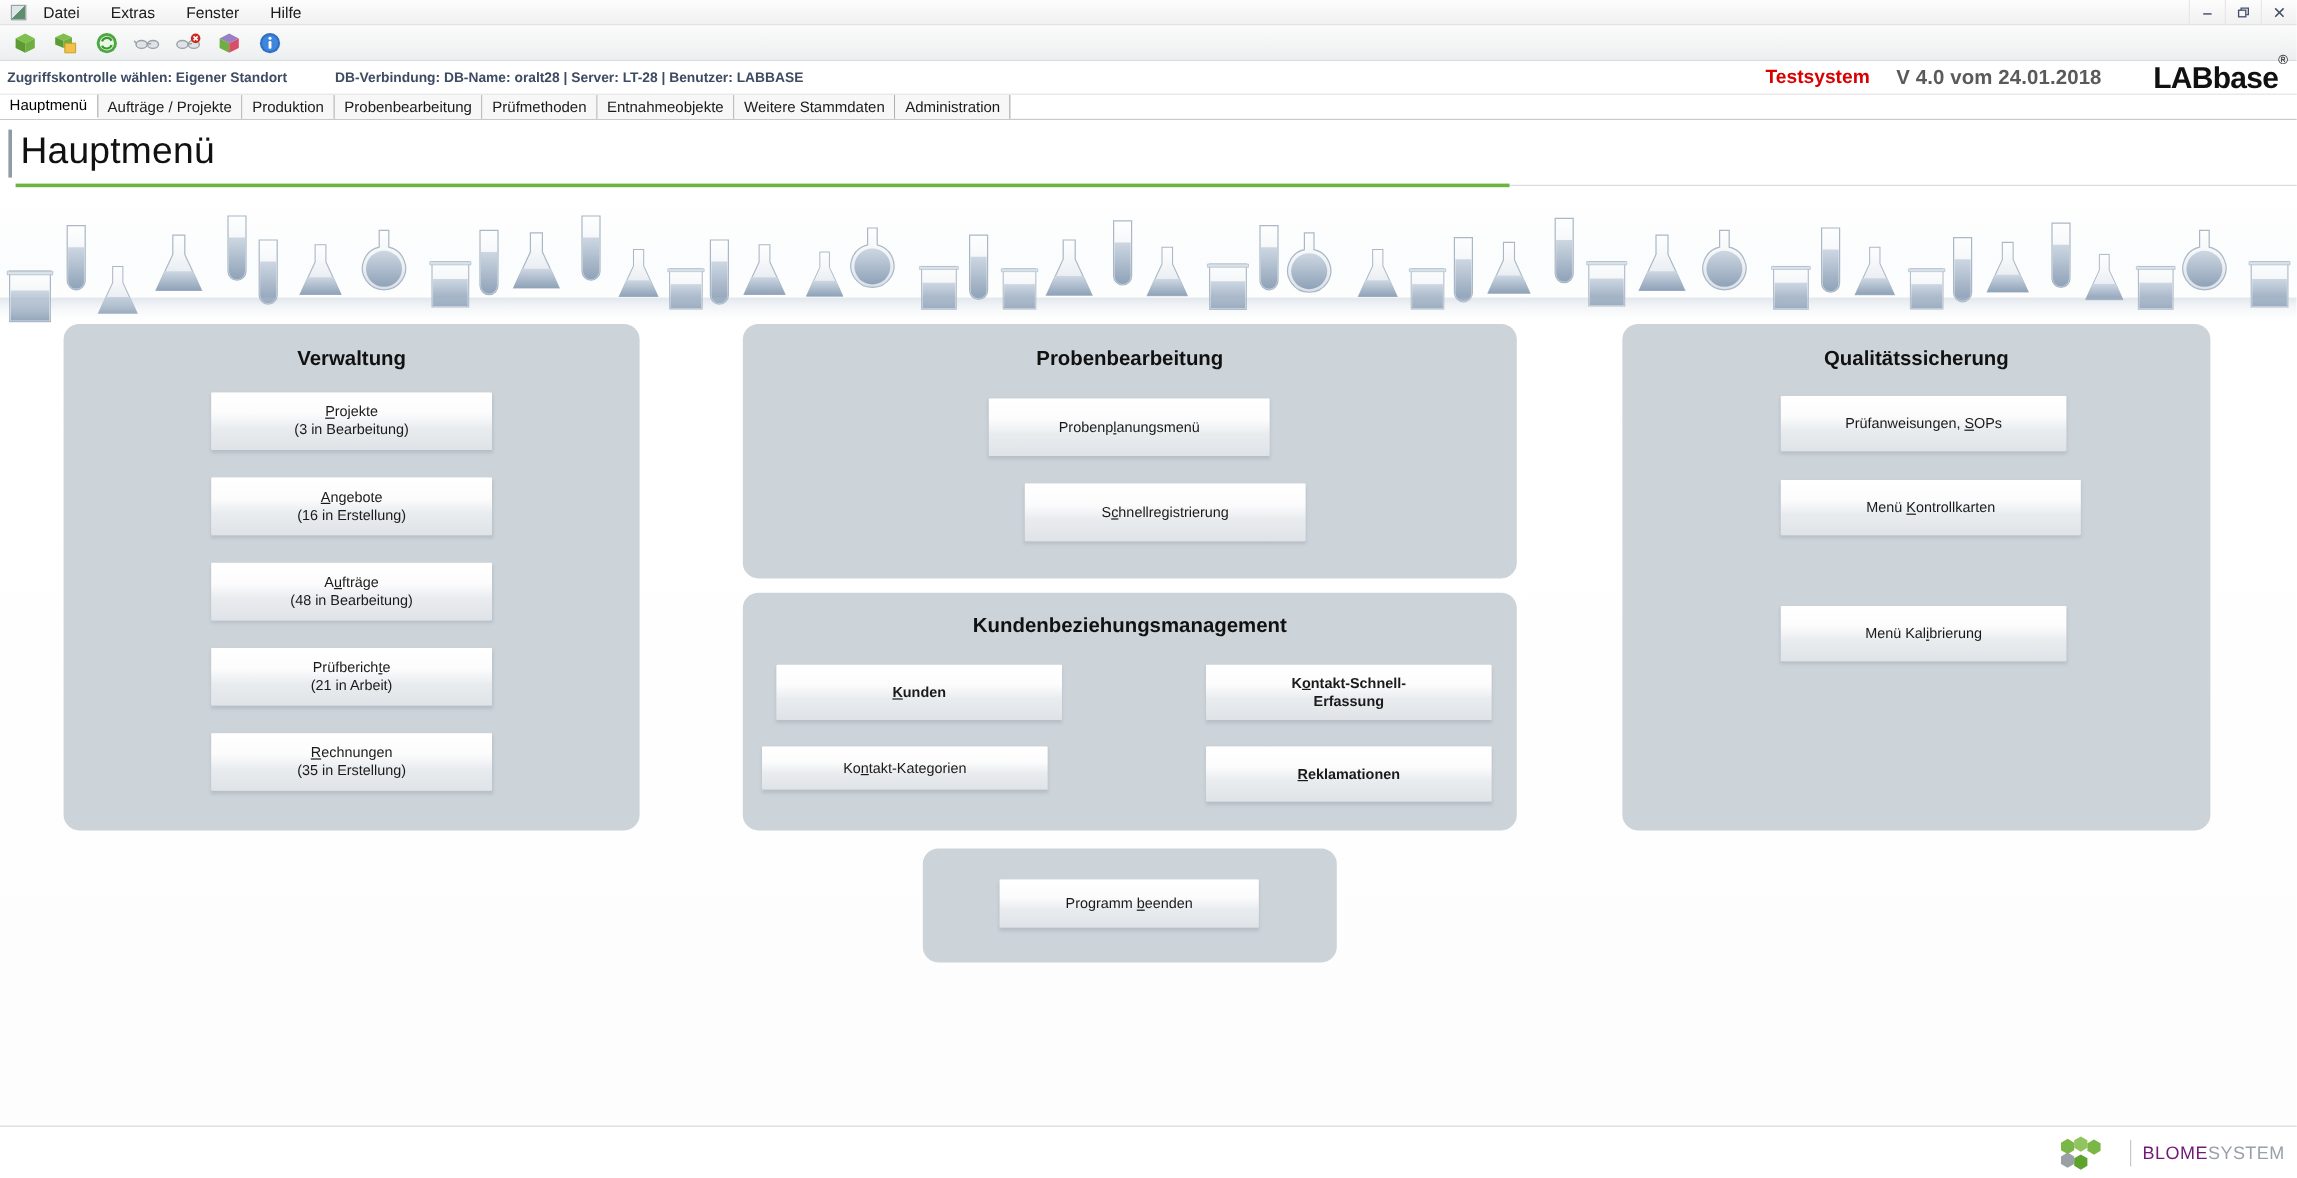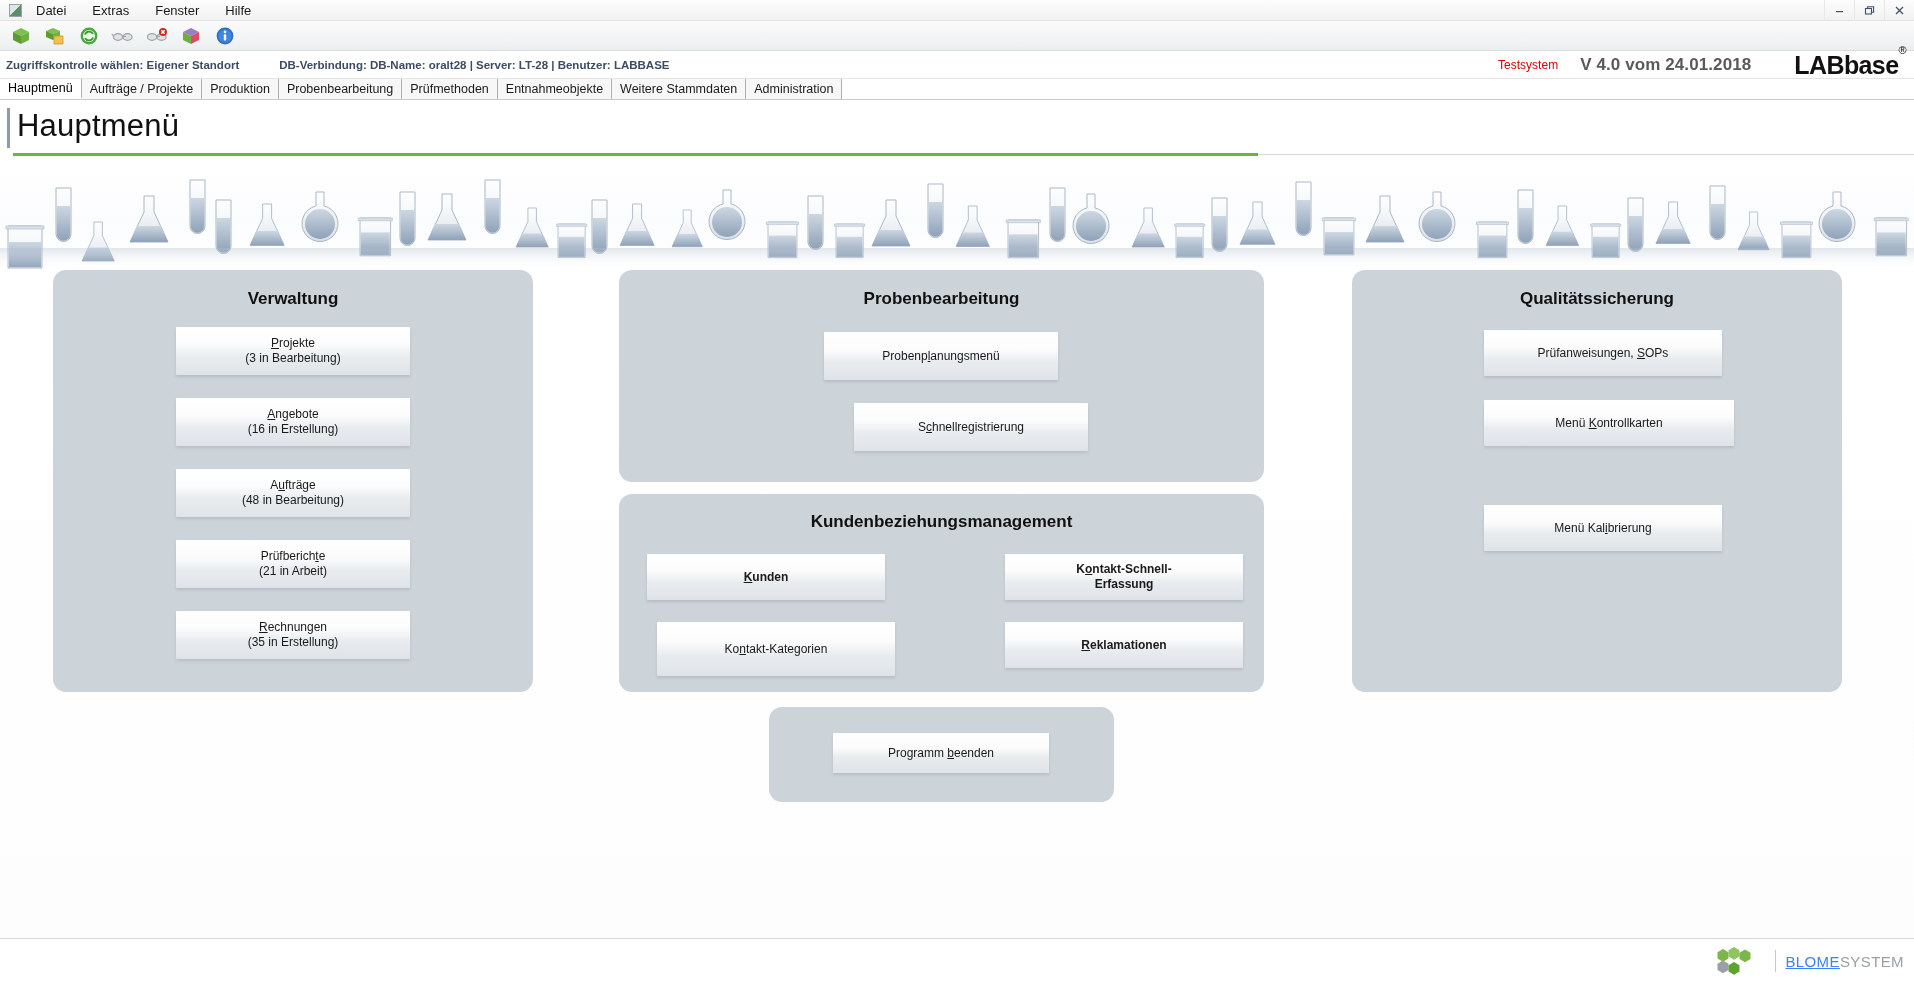--- a/index.html
+++ b/index.html
@@ -37,21 +37,21 @@
 
   
   .infobar {
     height: 28px; background:#fff; display:flex; align-items:center;
     font-size: 11.5px; font-weight: bold; color:#3d4b63; position:relative;
     border-bottom:1px solid #e4e4e4;
   }
   .infobar .acl { margin-left: 6px; }
   .infobar .db  { margin-left: 40px; }
   .infobar .right { position:absolute; right:8px; display:flex; align-items:center; gap:22px; }
-  .testsystem { color:#d90000; font-weight:normal; font-size:12px; }
+  .testsystem { color:#d90000; font-weight:bold; font-size:16px; }
   .version { color:#5a5a5a; font-weight:bold; font-size:17px; letter-spacing:.1px; }
   .brand { font-size:25px; font-weight:bold; color:#111; letter-spacing:-0.6px; line-height:1; position:relative; top:1px;margin-left:21px;}
   .brand sup { font-size:11px; top:-11px; position:relative; font-weight:normal; }
 
   
   .tabs { height:21px; display:flex; align-items:stretch; background:#fff; padding-left:0px;
           border-bottom:1px solid #c9c9c9; }
   .tab { font-size:12.5px; color:#1b1b1b; padding:2px 8px 3px 8px; display:flex; align-items:center;
          border-right:1px solid #b0b0b0; background:#fff; white-space:nowrap; }
   .tab.active { background:#fff; color:#000; border-bottom:2px solid #fff; position:relative; top:0; }
@@ -84,21 +84,21 @@
     text-align:center; line-height:1.22; cursor:pointer; position:absolute;
   }
   .btn.bold { font-weight:bold; }
   .btn u { text-decoration: underline; }
   .btn .l2 { font-weight: normal; }
 
   
   .footer { height:44px; background:#fff; border-top:1px solid #d9d9d9; position:relative; }
   .logo { position:absolute; right:10px; top:6px; display:flex; align-items:center; gap:9px; }
   .logo .txt { font-size:15px; letter-spacing:.4px; }
-  .logo .txt .a { color:#3b82f6;text-decoration:underline; }
+  .logo .txt .a { color:#701a75; }
   .logo .txt .b { color:#9aa0a5; }
   .logo .divider { width:1px; height:22px; background:#c7c7c7; }
 </style>
 </head>
 <body>
 
 <div class="app">
 
   <div class="titlebar">
     <div class="sysicon"></div>
@@ -440,21 +440,21 @@
 
       <button class="btn bold" style="left:28px; top:60px; width:238px; height:46px;">
         <span><u>K</u><span>unden</span></span>
       </button>
 
       <button class="btn bold" style="left:386px; top:60px; width:238px; height:46px;">
         <span>K<u>o</u><span>ntakt-Schnell-</span></span>
         <span>Erfassung</span>
       </button>
 
-      <button class="btn" style="left:38px; top:128px; width:238px; height:54px;text-align:right;">
+      <button class="btn" style="left:16px; top:128px; width:238px; height:36px;text-align:right;">
         <span>Ko<u>n</u><span>takt-Kategorien</span></span>
       </button>
 
       <button class="btn bold" style="left:386px; top:128px; width:238px; height:46px;">
         <span><u>R</u><span>eklamationen</span></span>
       </button>
     </div>
 
     <div class="panel" style="left:1352px; top:0px; width:490px; height:422px;">
       <div class="panel-title" style="margin-top:19px;">Qualitätssicherung</div>

